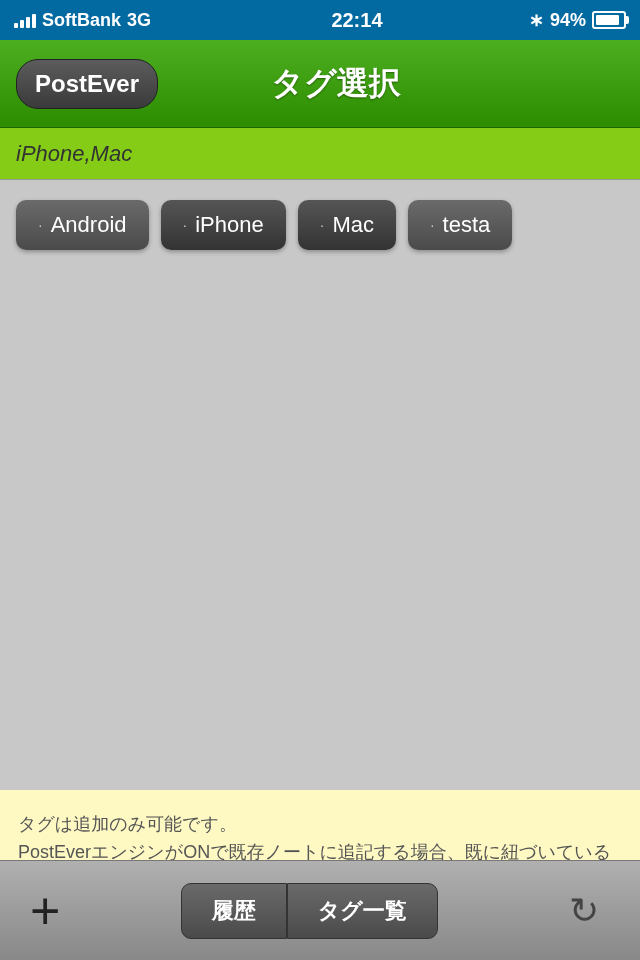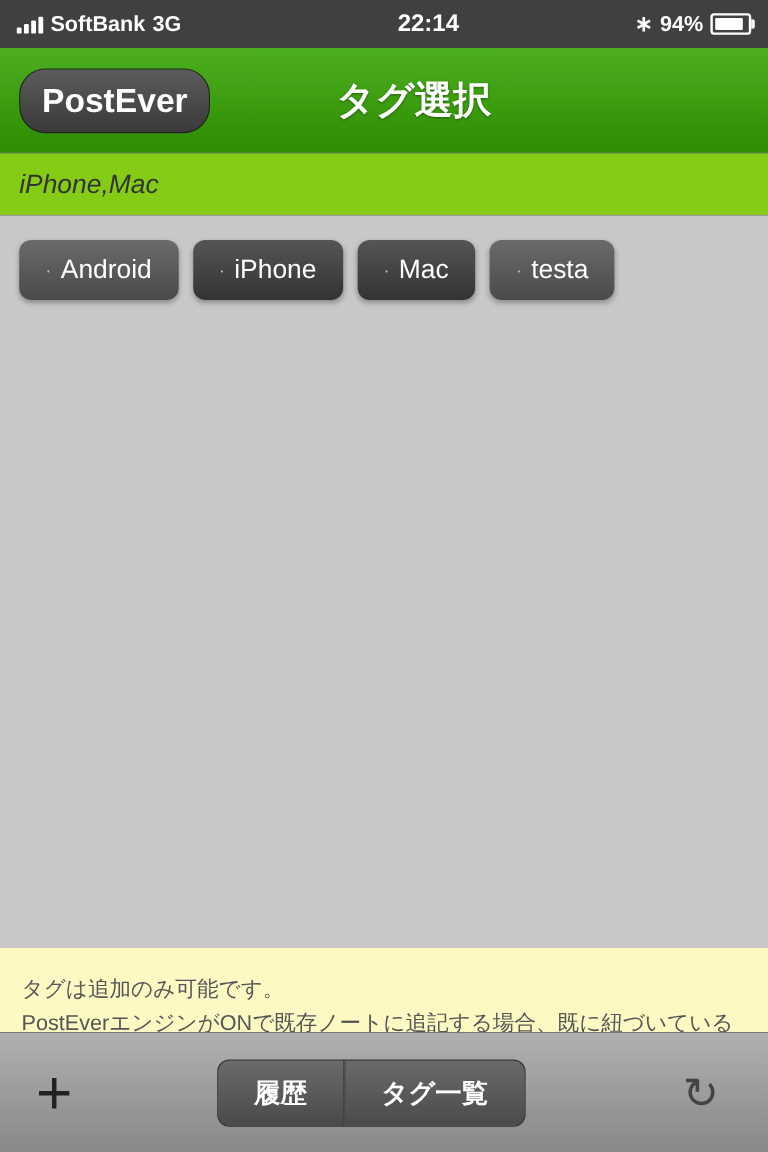--- a/index.html
+++ b/index.html
@@ -10,21 +10,21 @@
       font-family: 'Helvetica Neue', Helvetica, Arial, sans-serif;
       background: #c8c8c8;
       overflow: hidden;
       position: relative;
     }
 
     
     #status-bar {
       width: 640px;
       height: 40px;
-      background: #404040;
+      background: #0369a1;
       display: flex;
       align-items: center;
       justify-content: space-between;
       padding: 0 14px;
       color: white;
       font-size: 18px;
       font-weight: bold;
     }
     .status-left {
       display: flex;
@@ -96,21 +96,21 @@
       justify-content: space-between;
       padding: 0 16px;
       border-bottom: 1px solid #1a6600;
     }
     .nav-button {
       background: linear-gradient(to bottom, #5c5c5c, #3a3a3a);
       color: white;
       border: 1px solid #222;
       border-radius: 22px;
       padding: 10px 18px;
-      font-size: 28px;
+      font-size: 24px;
       font-weight: bold;
       cursor: pointer;
     }
     .nav-title {
       color: white;
       font-size: 32px;
       font-weight: bold;
       text-shadow: 0 1px 2px rgba(0,0,0,0.4);
     }
 

